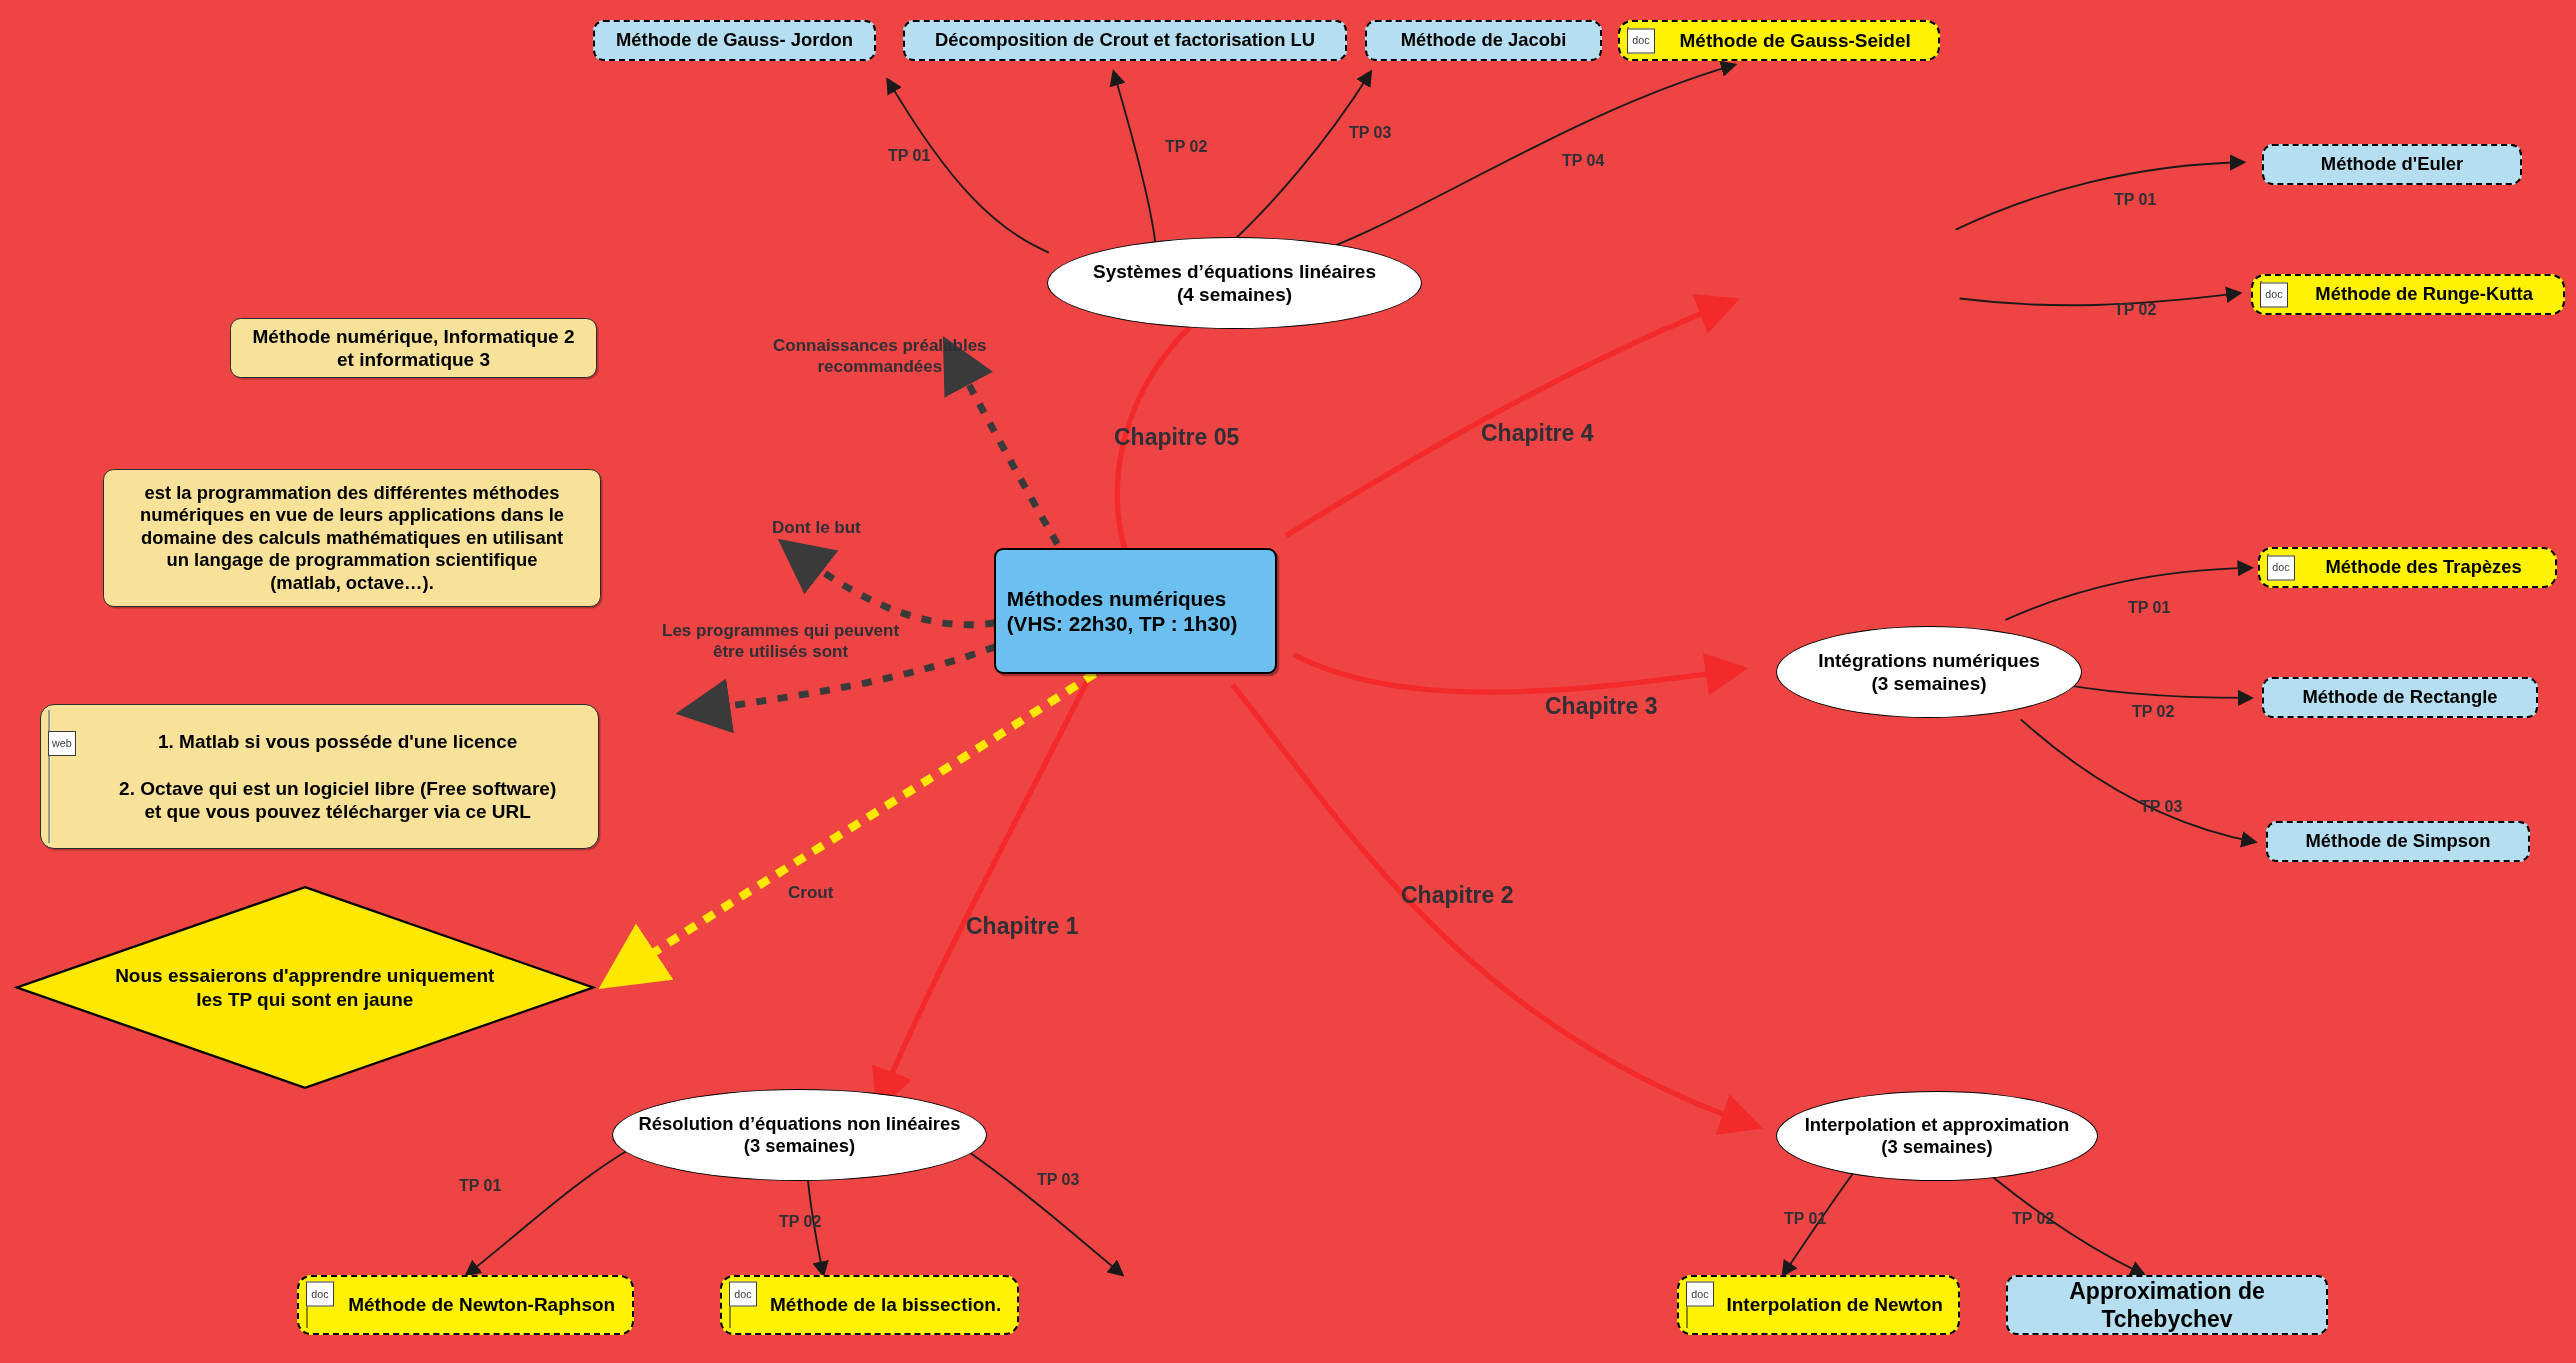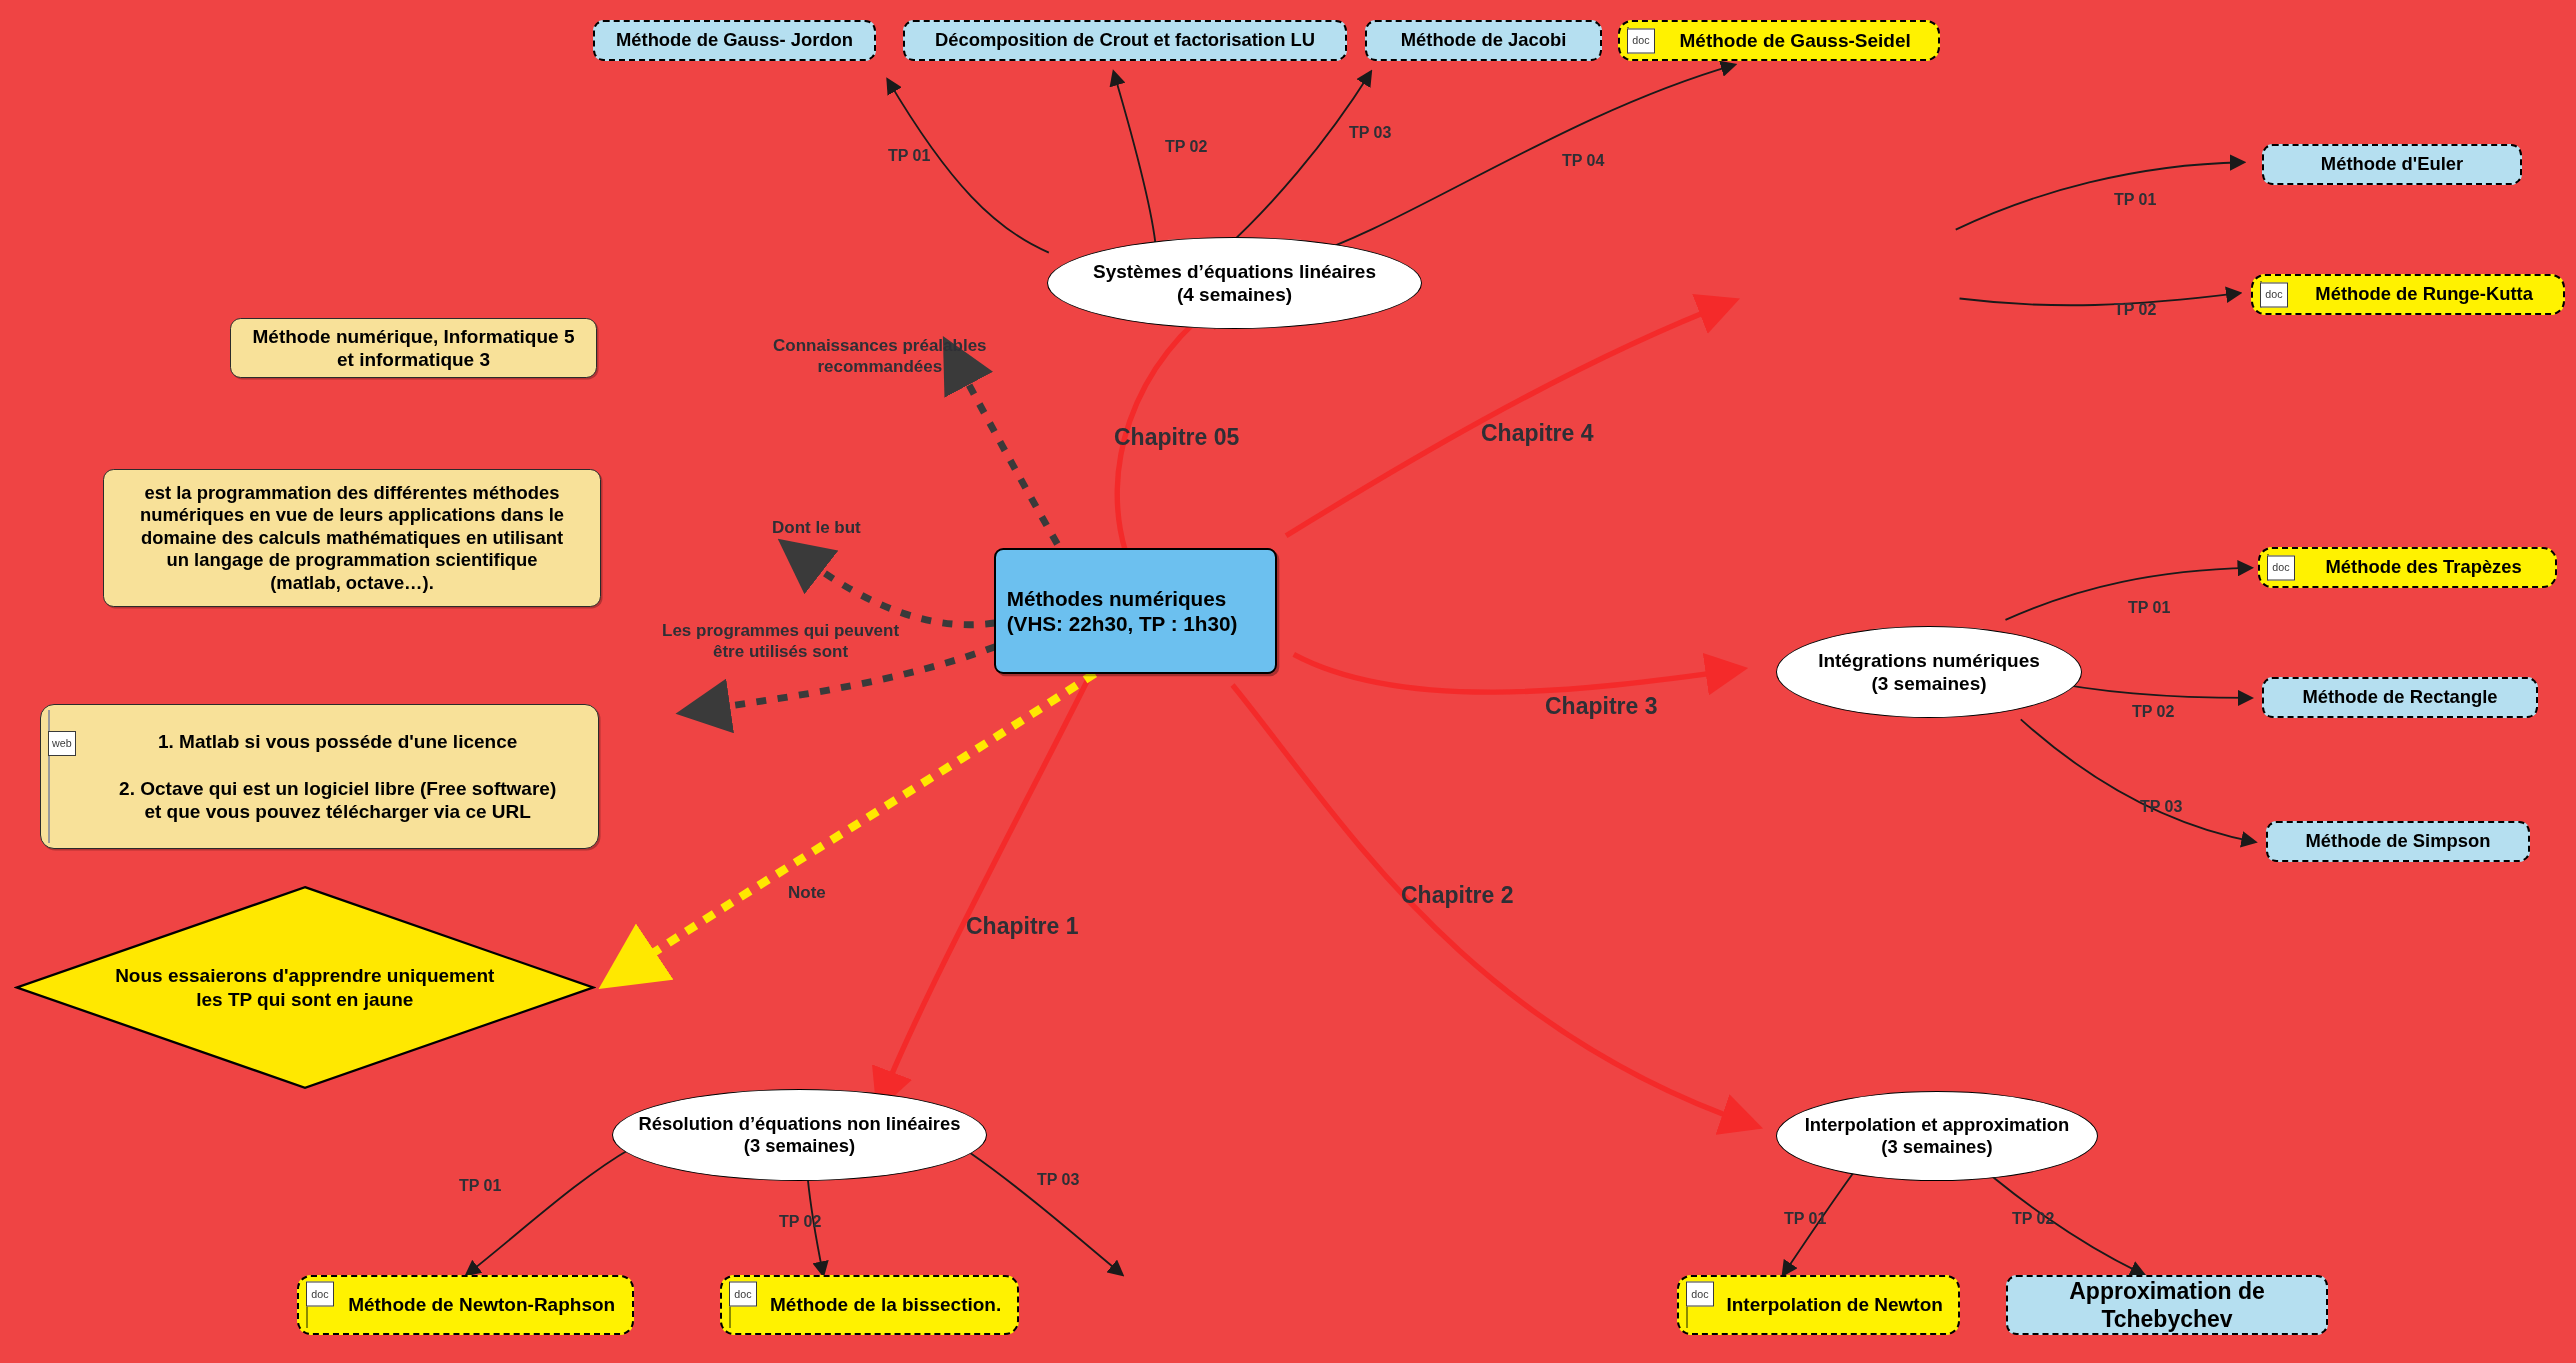--- a/index.html
+++ b/index.html
@@ -187,21 +187,21 @@
     <span>Interpolation et approximation</span>
     <span>(3 semaines)</span>
   </div>
 
   <div class="node root" style="left:994px;top:548px;width:283px;height:126px;font-size:20.7px;flex-direction:column;align-items:flex-start;justify-content:center;">
     <span>Méthodes numériques</span>
     <span>(VHS: 22h30, TP : 1h30)</span>
   </div>
 
   <div class="node note" style="left:230px;top:318px;width:367px;height:60px;font-size:19px;white-space:pre-line;">
-    <span>Méthode numérique, Informatique 5
+    <span>Méthode numérique, Informatique 2
 et informatique 3</span>
   </div>
 
   <div class="node note" style="left:103px;top:469px;width:498px;height:138px;font-size:18.4px;white-space:pre-line;">
     <span>est la programmation des différentes méthodes
 numériques en vue de leurs applications dans le
 domaine des calculs mathématiques en utilisant
 un langage de programmation scientifique
 (matlab, octave…).</span>
   </div>
@@ -246,16 +246,16 @@
   <div class="edgelabel chap" style="left:1481px;top:420px;">Chapitre 4</div>
   <div class="edgelabel chap" style="left:1545px;top:693px;">Chapitre 3</div>
   <div class="edgelabel chap" style="left:1401px;top:882px;">Chapitre 2</div>
   <div class="edgelabel chap" style="left:966px;top:913px;">Chapitre 1</div>
 
   <div class="edgelabel rel" style="left:773px;top:335px;white-space:pre-line;">Connaissances préalables
 recommandées</div>
   <div class="edgelabel rel" style="left:772px;top:517px;">Dont le but</div>
   <div class="edgelabel rel" style="left:662px;top:620px;white-space:pre-line;">Les programmes qui peuvent
 être utilisés sont</div>
-  <div class="edgelabel rel" style="left:788px;top:882px;">Note</div>
+  <div class="edgelabel rel" style="left:788px;top:882px;">Crout</div>
 
 </div>
 
 
 </body></html>

